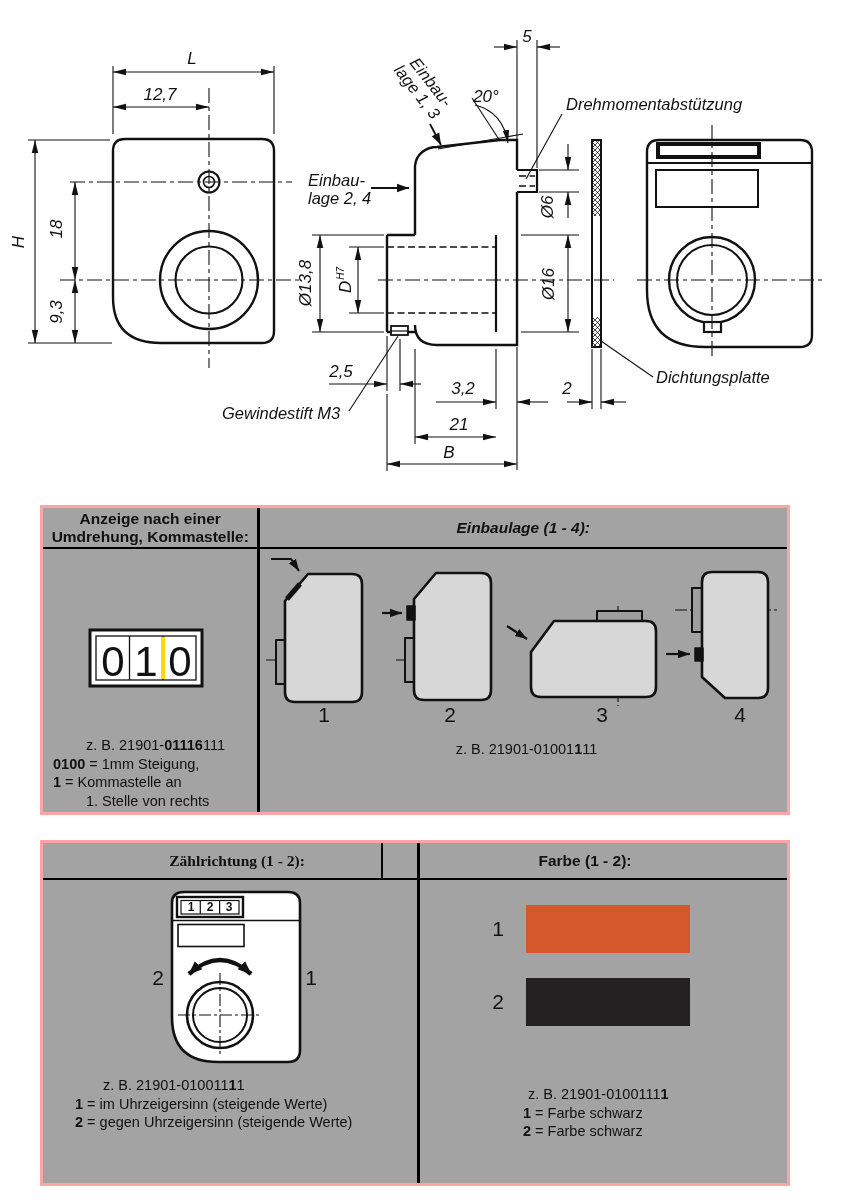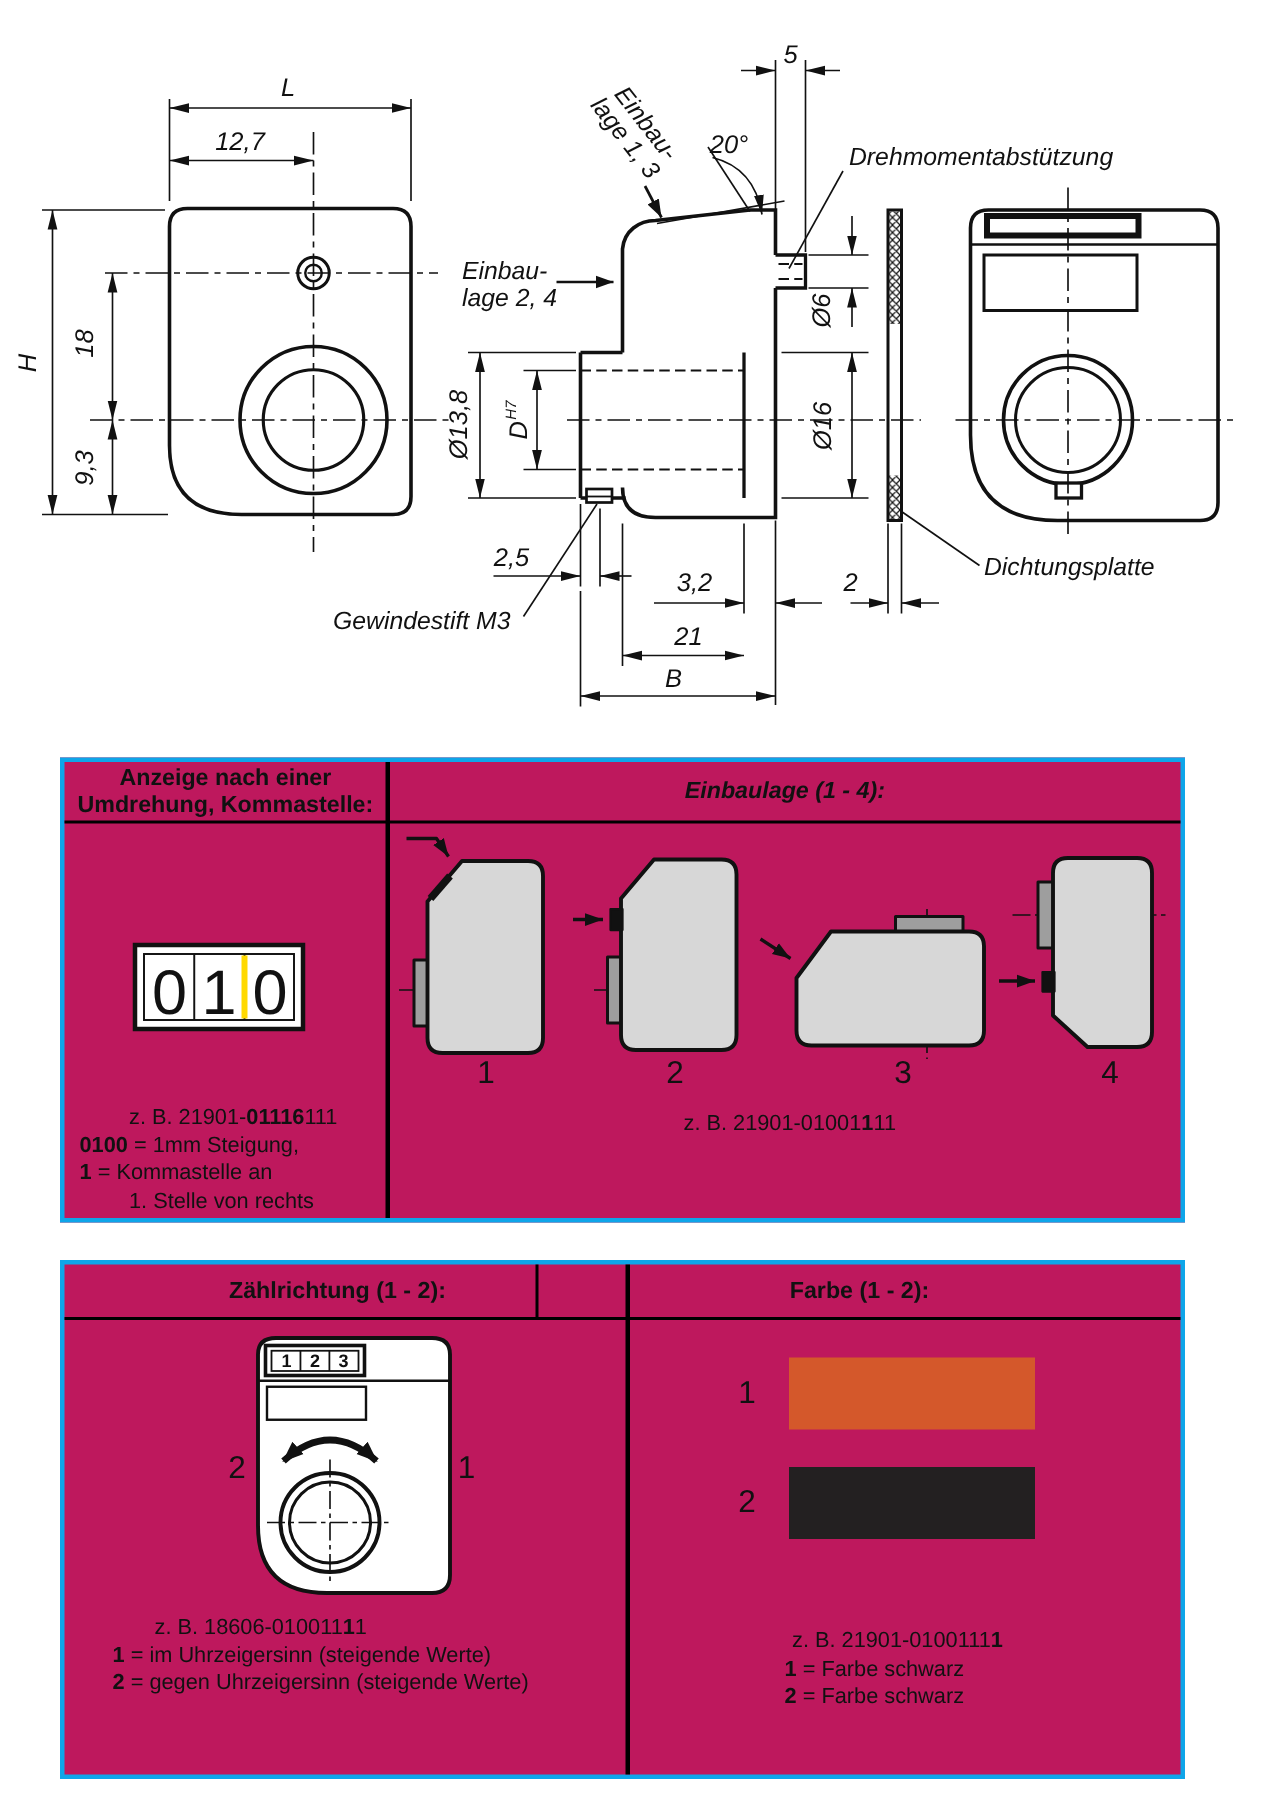--- a/index.html
+++ b/index.html
@@ -2,33 +2,33 @@
 <html><head>
 <meta charset="utf-8">
 <style>
   html,body{margin:0;padding:0;background:#ffffff;}
   body{position:relative;width:846px;height:1200px;font-family:"Liberation Sans",sans-serif;color:#111;}
   svg text{font-family:"Liberation Sans",sans-serif;fill:#111;}
   .dim{font-style:italic;font-size:17px;}
   .note{font-style:italic;font-size:16.5px;}
   .poslab{font-size:21px;}
   
-  .tbl{position:absolute;border:3px solid #0ea5e9;background:#be185d;box-sizing:border-box;}
+  .tbl{position:absolute;border:3px solid #fca5a5;background:#a3a3a3;box-sizing:border-box;}
   .mt{left:40px;top:505px;width:750px;height:310px;}
   .bt{left:40px;top:840px;width:750px;height:346px;}
   .hdrrow{position:absolute;left:0;top:0;right:0;border-bottom:2.5px solid #000;display:flex;}
   .mt .hdrrow{height:39px;}
   .bt .hdrrow{height:35px;}
   .hdrcell{box-sizing:border-box;display:flex;flex-direction:column;align-items:center;justify-content:center;font-weight:bold;font-size:15.5px;line-height:17.5px;text-align:center;}
   .coldiv{position:absolute;top:0;bottom:0;width:2.5px;background:#000;}
   .mt .coldiv{left:214px;}
   .bt .coldiv{left:374px;}
   .mtL{width:216.5px;border-right:2.5px solid #000;}
   .mtR{flex:1;font-style:italic;}
-  .btL{width:316px;border-right:2.5px solid #000;}
+  .btL{width:340px;border-right:2.5px solid #000;font-family:Liberation Serif, serif;}
   .btR{flex:1;}
   .shiftc{text-indent:50px;}
   .abs{position:absolute;}
   .txt{font-size:14.5px;line-height:18.5px;}
   .txt b{font-weight:bold;}
   .anz-text{left:10px;top:228px;width:205px;}
   .anz-text .ind{padding-left:33px;}
   .einb-text{left:217px;top:232px;width:533px;text-align:center;}
   .zr-text{left:32px;top:233px;width:360px;}
   .zr-text .ind{padding-left:28px;}
@@ -302,21 +302,21 @@
     <text class="poslab" x="158" y="985" text-anchor="middle" fill="#111">2</text>
     <text class="poslab" x="311" y="985" text-anchor="middle" fill="#111">1</text>
     <defs>
       <marker id="arrB2" markerWidth="15" markerHeight="13" refX="13" refY="6.5" orient="auto-start-reverse" markerUnits="userSpaceOnUse">
         <path d="M0,1 L14,6.5 L0,12 Z" fill="#111"></path>
       </marker>
     </defs>
   </svg>
 
   <div class="abs txt zr-text">
-    <div class="ind"><span>z. B.  18606-010011</span><b>1</b><span>1</span></div>
+    <div class="ind"><span>z. B.  21901-010011</span><b>1</b><span>1</span></div>
     <div><b>1</b><span> = im Uhrzeigersinn (steigende Werte)</span></div>
     <div><b>2</b><span> = gegen Uhrzeigersinn (steigende Werte)</span></div>
   </div>
 
   <div class="swlab" style="left:440px;top:74px">1</div>
   <div class="swatch" style="left: 483px; top: 62px; background: rgb(212, 88, 43);"></div>
   <div class="swlab" style="left:440px;top:147px">2</div>
   <div class="swatch" style="left: 483px; top: 135px; background: rgb(35, 32, 33);"></div>
 
   <div class="abs txt fa-text">

